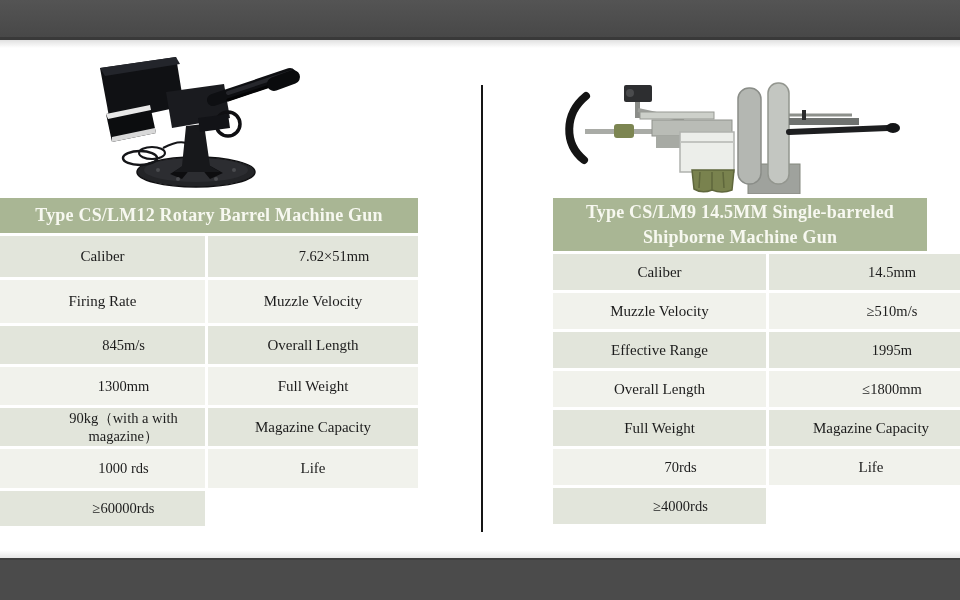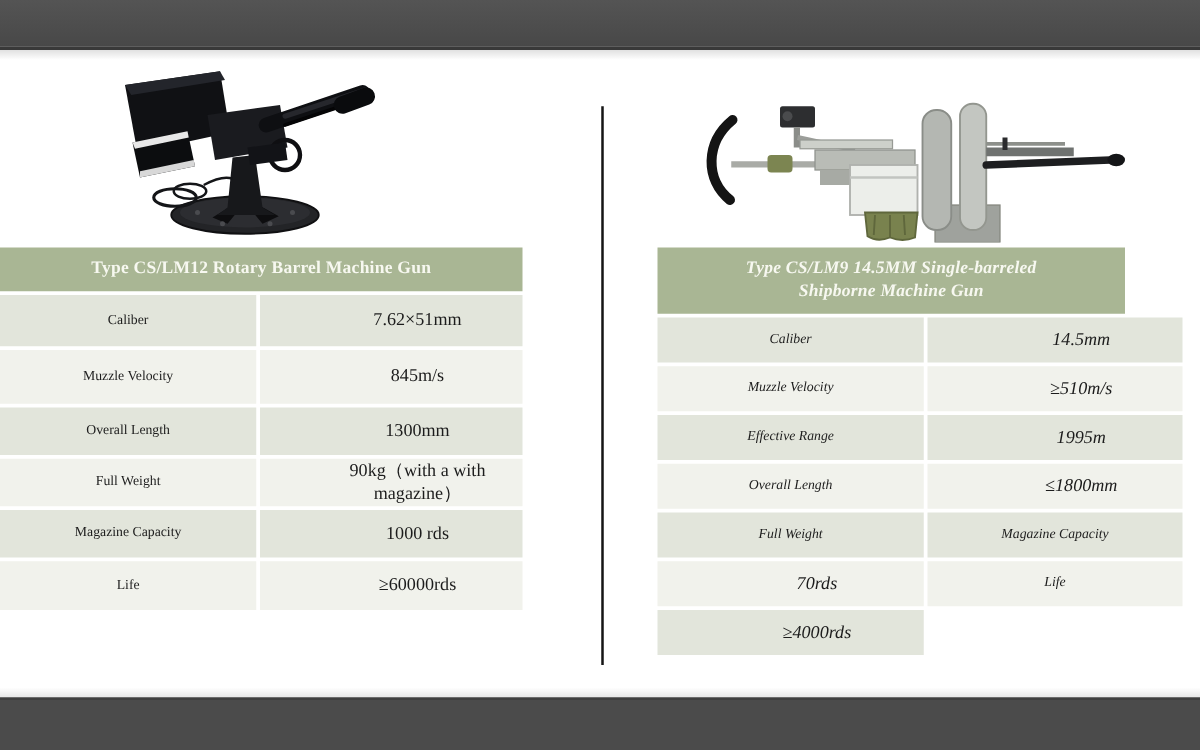--- a/index.html
+++ b/index.html
@@ -30,42 +30,42 @@
     position:absolute;left:481px;top:85px;width:2px;height:447px;
     background:#151515;
   }
   
   .photo{position:absolute;}
   .photo-left{left:78px;top:48px;width:235px;height:148px;}
   .photo-right{left:552px;top:80px;width:356px;height:114px;}
   
   .spec-table{position:absolute;background:#ffffff;}
   .spec-table-left{left:0;top:198px;width:418px;}
-  .spec-table-right{left:526px;top:198px;width:374px;font-style:italic;}
+  .spec-table-right{left:553px;top:198px;width:374px;}
   .t-header{
     display:flex;align-items:center;justify-content:center;text-align:center;
-    background:#a9b694;color:#f7f8f0;font-weight:bold;font-size:14px;
+    background:#a9b694;color:#f7f8f0;font-weight:bold;font-size:18px;
     letter-spacing:0.2px;white-space:pre-line;line-height:1.35;
   }
   .spec-table-left .t-header{height:35px;}
   .spec-table-right .t-header{height:53px;}
   .t-grid{display:grid;column-gap:3px;row-gap:3px;margin-top:3px;background:#ffffff;}
   .spec-table-left .t-grid{
     grid-template-columns:205px 210px;
     grid-template-rows:41px 43px 38px 38px 38px 39px 35px;
   }
   .spec-table-right .t-grid{
     grid-template-columns:213px 204px;
     grid-template-rows:repeat(7,36px);
   }
   .cell{
     display:flex;align-items:center;justify-content:center;text-align:center;
     color:#1c1c1c;background:#f1f2ec;padding:0 2px;white-space:pre-line;line-height:1.25;
   }
-  .cell.label{font-size:11px;}
+  .cell.label{font-size:15px;}
   .cell.value{font-size:14.5px;padding-left:44px;}
   .t-grid .cell:nth-child(4n+1),
   .t-grid .cell:nth-child(4n+2){background:#e2e5db;}
 </style>
 </head>
 <body>
 
 <div class="canvas">
 
   <div class="top-bar"></div>
@@ -141,20 +141,21 @@
     <line x1="237" y1="52" x2="336" y2="48" stroke="#1d1e20" stroke-width="6" stroke-linecap="round"></line>
     <ellipse cx="341" cy="48" rx="7" ry="5" fill="#141517"></ellipse>
     <rect x="250" y="30" width="4" height="10" fill="#2a2b2d"></rect>
   </svg>
 
   <div class="spec-table spec-table-left">
     <div class="t-header">Type CS/LM12 Rotary Barrel Machine Gun</div>
     <div class="t-grid">
       <div class="cell label">Caliber</div>
       <div class="cell value">7.62×51mm</div>
+      <div class="cell label">Firing Rate</div>
       <div class="cell label">Muzzle Velocity</div>
       <div class="cell value">845m/s</div>
       <div class="cell label">Overall Length</div>
       <div class="cell value">1300mm</div>
       <div class="cell label">Full Weight</div>
       <div class="cell value">90kg（with a with magazine）</div>
       <div class="cell label">Magazine Capacity</div>
       <div class="cell value">1000 rds</div>
       <div class="cell label">Life</div>
       <div class="cell value">≥60000rds</div>

